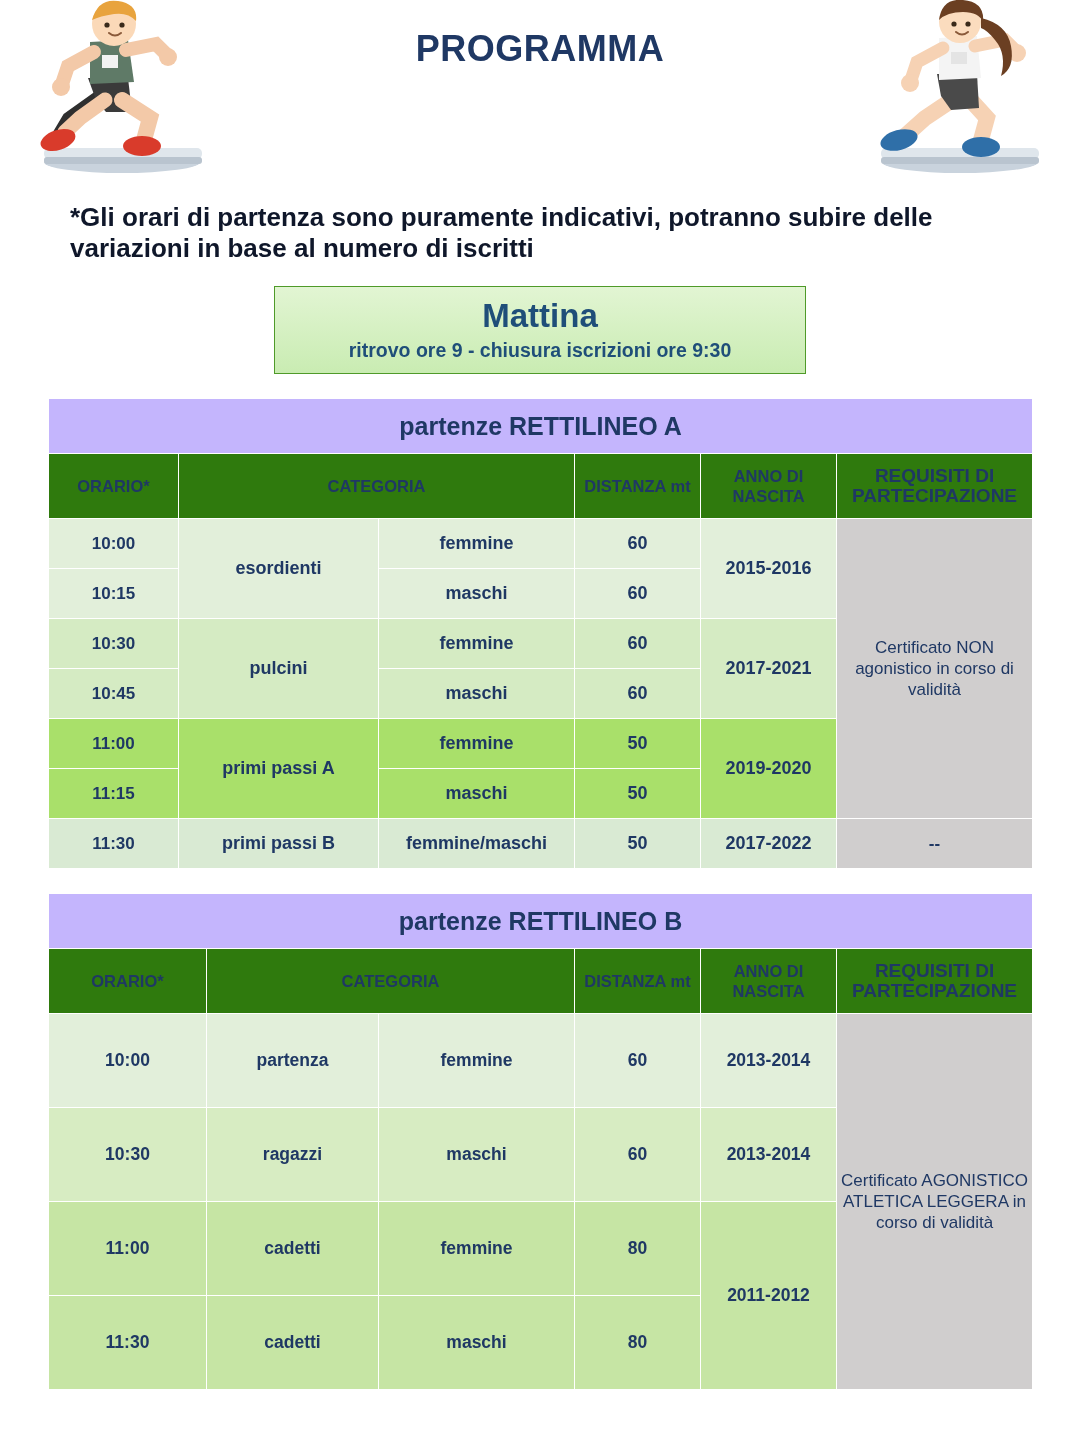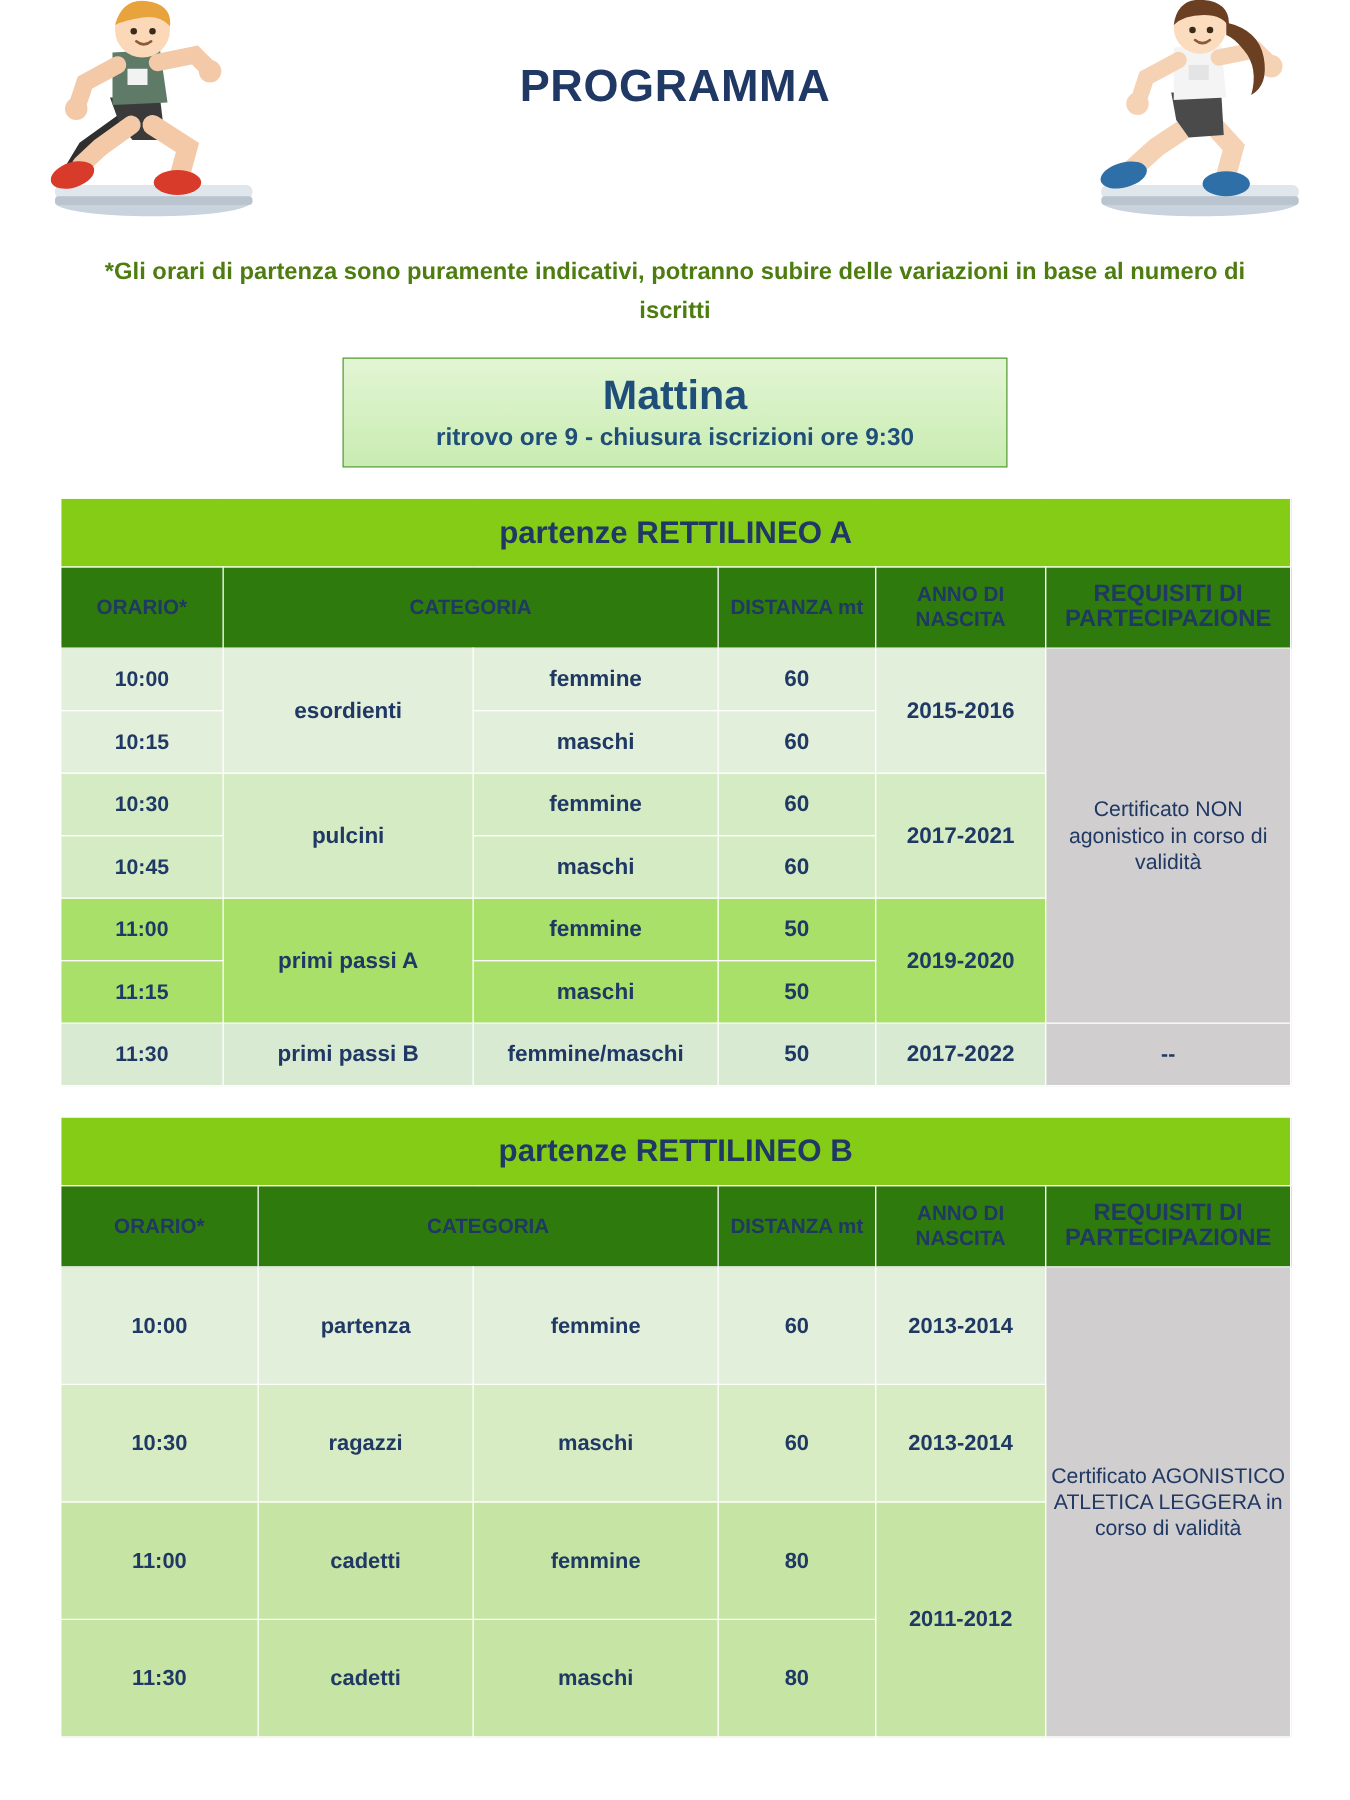--- a/index.html
+++ b/index.html
@@ -20,39 +20,39 @@
   .header {
     position: relative;
     height: 190px;
   }
   .page-title {
     text-align: center;
     font-size: 36px;
     font-weight: bold;
     color: #1f3864;
     letter-spacing: 0.5px;
-    padding-top: 48px;
+    padding-top: 28px;
   }
 
   .runner {
     position: absolute;
     top: 0;
     width: 215px;
     height: 185px;
   }
   .runner-left { left: 10px; }
   .runner-right { right: 10px; }
 
   
   .notice {
-    text-align: center;
-    font-size: 19px;
+    text-align: left;
+    font-size: 26px;
     font-weight: bold;
     line-height: 31px;
-    color: #4d7c0f;
+    color: #0f172a;
     margin: 12px 70px 0 70px;
   }
 
   
   .session-box {
     width: 530px;
     margin: 22px auto 13px auto;
     background: linear-gradient(to bottom, #e2f5d3, #c9ecb2);
     border: 1.5px solid #4f9a29;
     padding: 8px 0 10px 0;
@@ -81,21 +81,21 @@
     width: 984px;
     table-layout: fixed;
   }
   table.sched td, table.sched th {
     border: 1px solid #ffffff;
     text-align: center;
     vertical-align: middle;
     color: #1f3864;
   }
   .tbl-title {
-    background: #84cc16;
+    background: #c4b5fd;
     color: #ffffff;
     font-size: 25px;
     font-weight: bold;
     height: 52px;
   }
   .tbl-head td {
     background: #2f7a0d;
     color: #ffffff;
     font-weight: bold;
     font-size: 16.5px;

